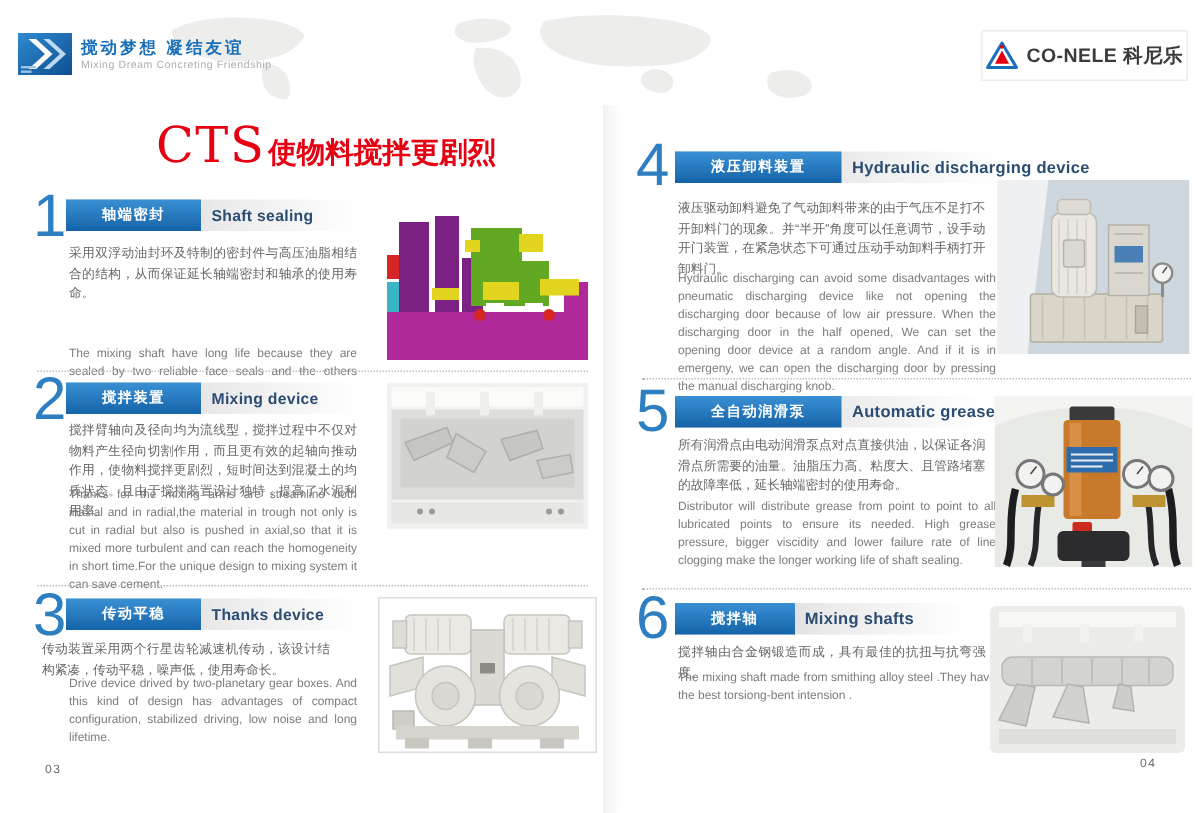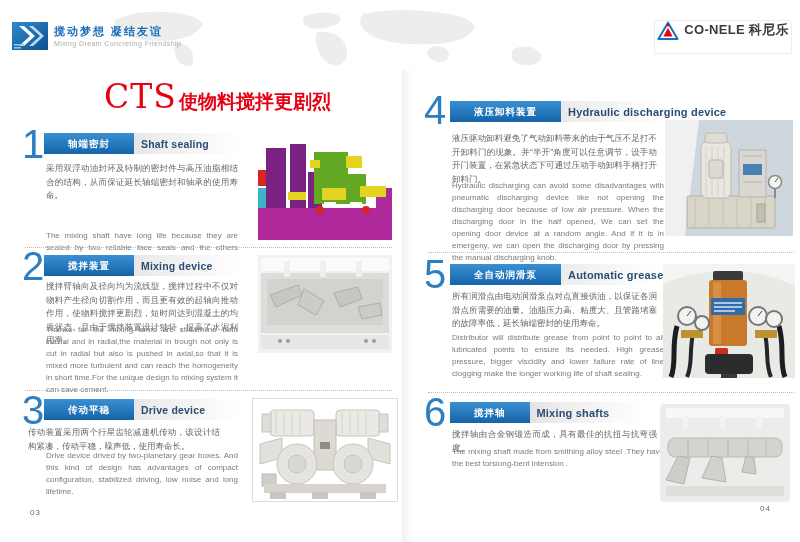--- a/index.html
+++ b/index.html
@@ -9,21 +9,21 @@
     -webkit-font-smoothing:antialiased;overflow:hidden;
   }
   .abs{position:absolute;}
 
   
   .header{position:absolute;left:0;top:0;width:800px;height:70px;background:#fff;}
   .worldmap{position:absolute;left:95px;top:6px;width:570px;height:62px;}
   .chevron-logo{position:absolute;left:12px;top:22px;width:36px;height:28px;}
   .slogan-cn{position:absolute;left:54px;top:24px;font-size:11px;font-weight:bold;color:#1a6fba;letter-spacing:2px;}
   .slogan-en{position:absolute;left:54px;top:40px;font-size:7px;color:#a9adb2;letter-spacing:.4px;}
-  .brand-box{position:absolute;left:654px;top:20px;width:136px;height:32px;border:1px solid #ececec;border-radius:1px;display:flex;justify-content:center;gap:5px;background:#fff;}
+  .brand-box{position:absolute;left:654px;top:20px;width:136px;height:32px;border:1px solid #ececec;border-radius:1px;display:flex;align-items:center;justify-content:center;gap:5px;background:#fff;}
   .brand-text{font-size:13px;font-weight:bold;color:#3b3b3b;letter-spacing:.3px;white-space:nowrap;}
 
   .crease{position:absolute;left:402px;top:70px;width:12px;height:472px;background:linear-gradient(to right,rgba(0,0,0,.05),rgba(0,0,0,0));}
 
   
   .doc-title{position:absolute;left:104px;top:80px;display:flex;align-items:baseline;color:#e60012;}
   .title-model{font-family:"DejaVu Serif","Liberation Serif",serif;font-size:33px;line-height:1;letter-spacing:1px;text-align:right;}
   .title-cn{font-size:19px;font-weight:bold;margin-left:2px;}
 
   
@@ -172,21 +172,21 @@
     <circle cx="30" cy="86" r="2" fill="#9a9a97"></circle>
     <circle cx="108" cy="86" r="2" fill="#9a9a97"></circle>
     <circle cx="116" cy="86" r="2" fill="#9a9a97"></circle>
   </svg>
 </div>
 <div class="dotted dot-l2"></div>
 
 <div class="sec-num abs s3-num">3</div>
 <div class="sec-bar abs s3-bar">
   <span class="sec-cn">传动平稳</span>
-  <span class="sec-en">Drive device</span>
+  <span class="sec-en">Thanks device</span>
 </div>
 <p class="body-cn abs s3-cn">传动装置采用两个行星齿轮减速机传动，该设计结构紧凑，传动平稳，噪声低，使用寿命长。</p>
 <p class="body-en abs s3-en">Drive device drived by two-planetary gear boxes. And this kind of design has advantages of compact configuration, stabilized driving, low noise and long lifetime.</p>
 <div class="pic img3">
   <svg viewBox="0 0 146 104" role="img" aria-label="Twin planetary gearbox drive unit with two motors">
     <rect x="0.5" y="0.5" width="145" height="103" fill="#ffffff" stroke="#dddddd"></rect>
     <rect x="18" y="12" width="44" height="26" rx="4" fill="#ebe9e3" stroke="#c7c5bf"></rect>
     <rect x="84" y="12" width="44" height="26" rx="4" fill="#ebe9e3" stroke="#c7c5bf"></rect>
     <g stroke="#d4d2cc">
         <line x1="24" y1="14" x2="24" y2="36"></line>

